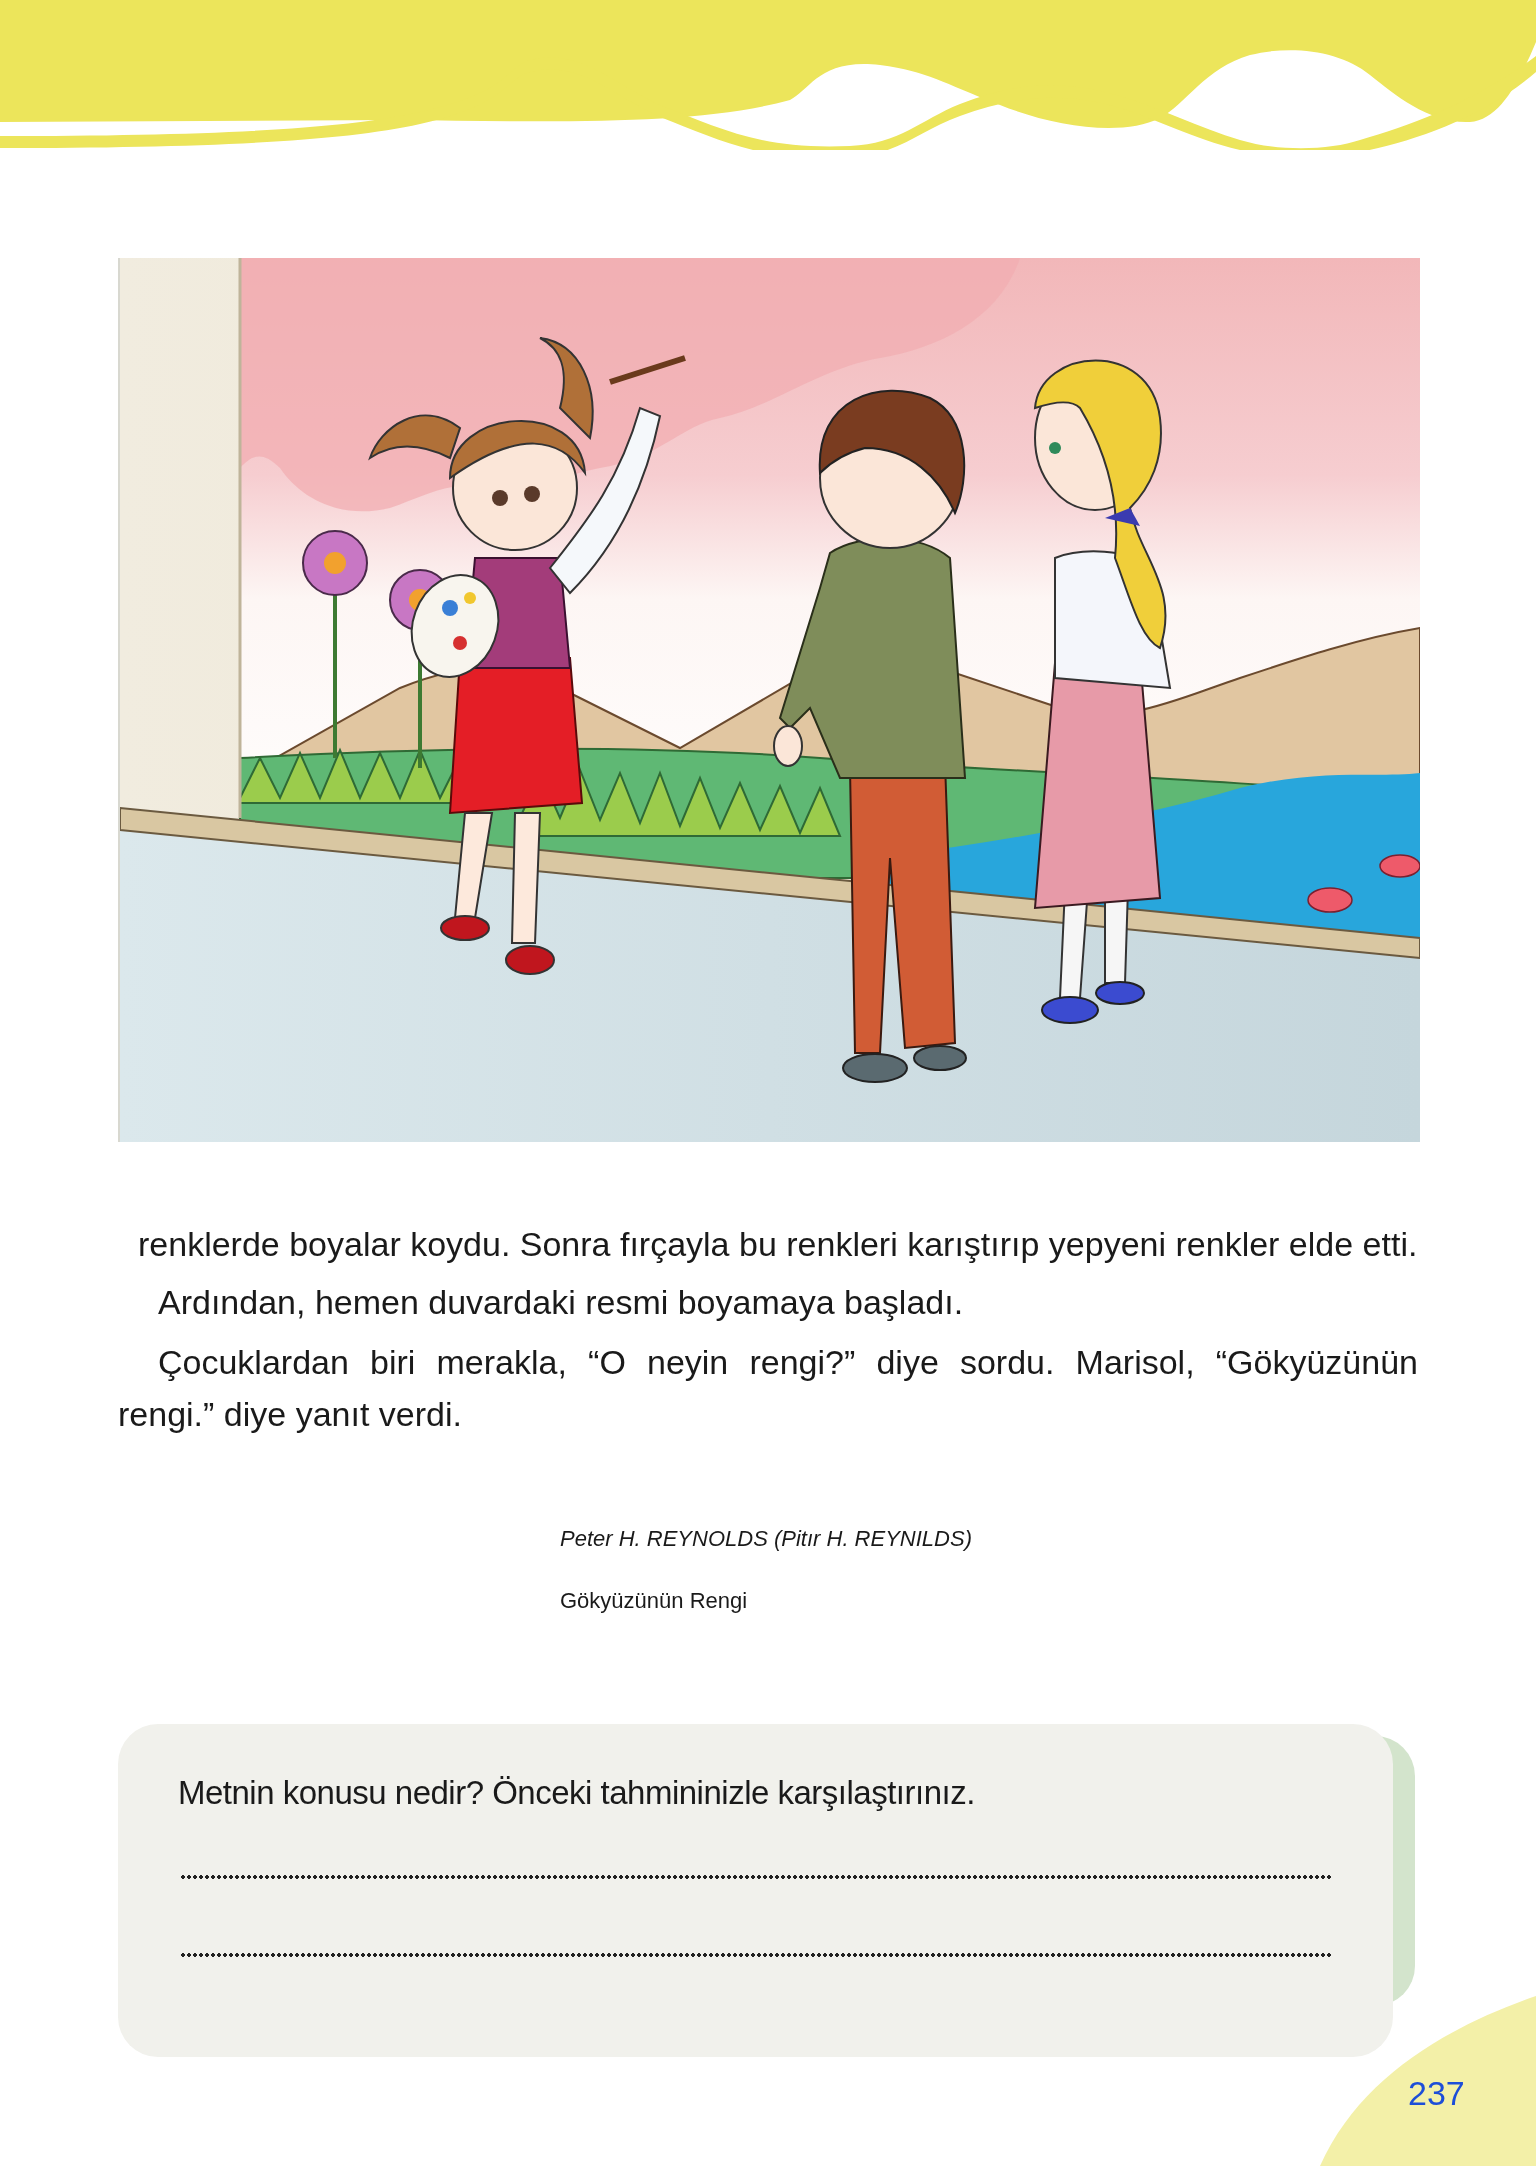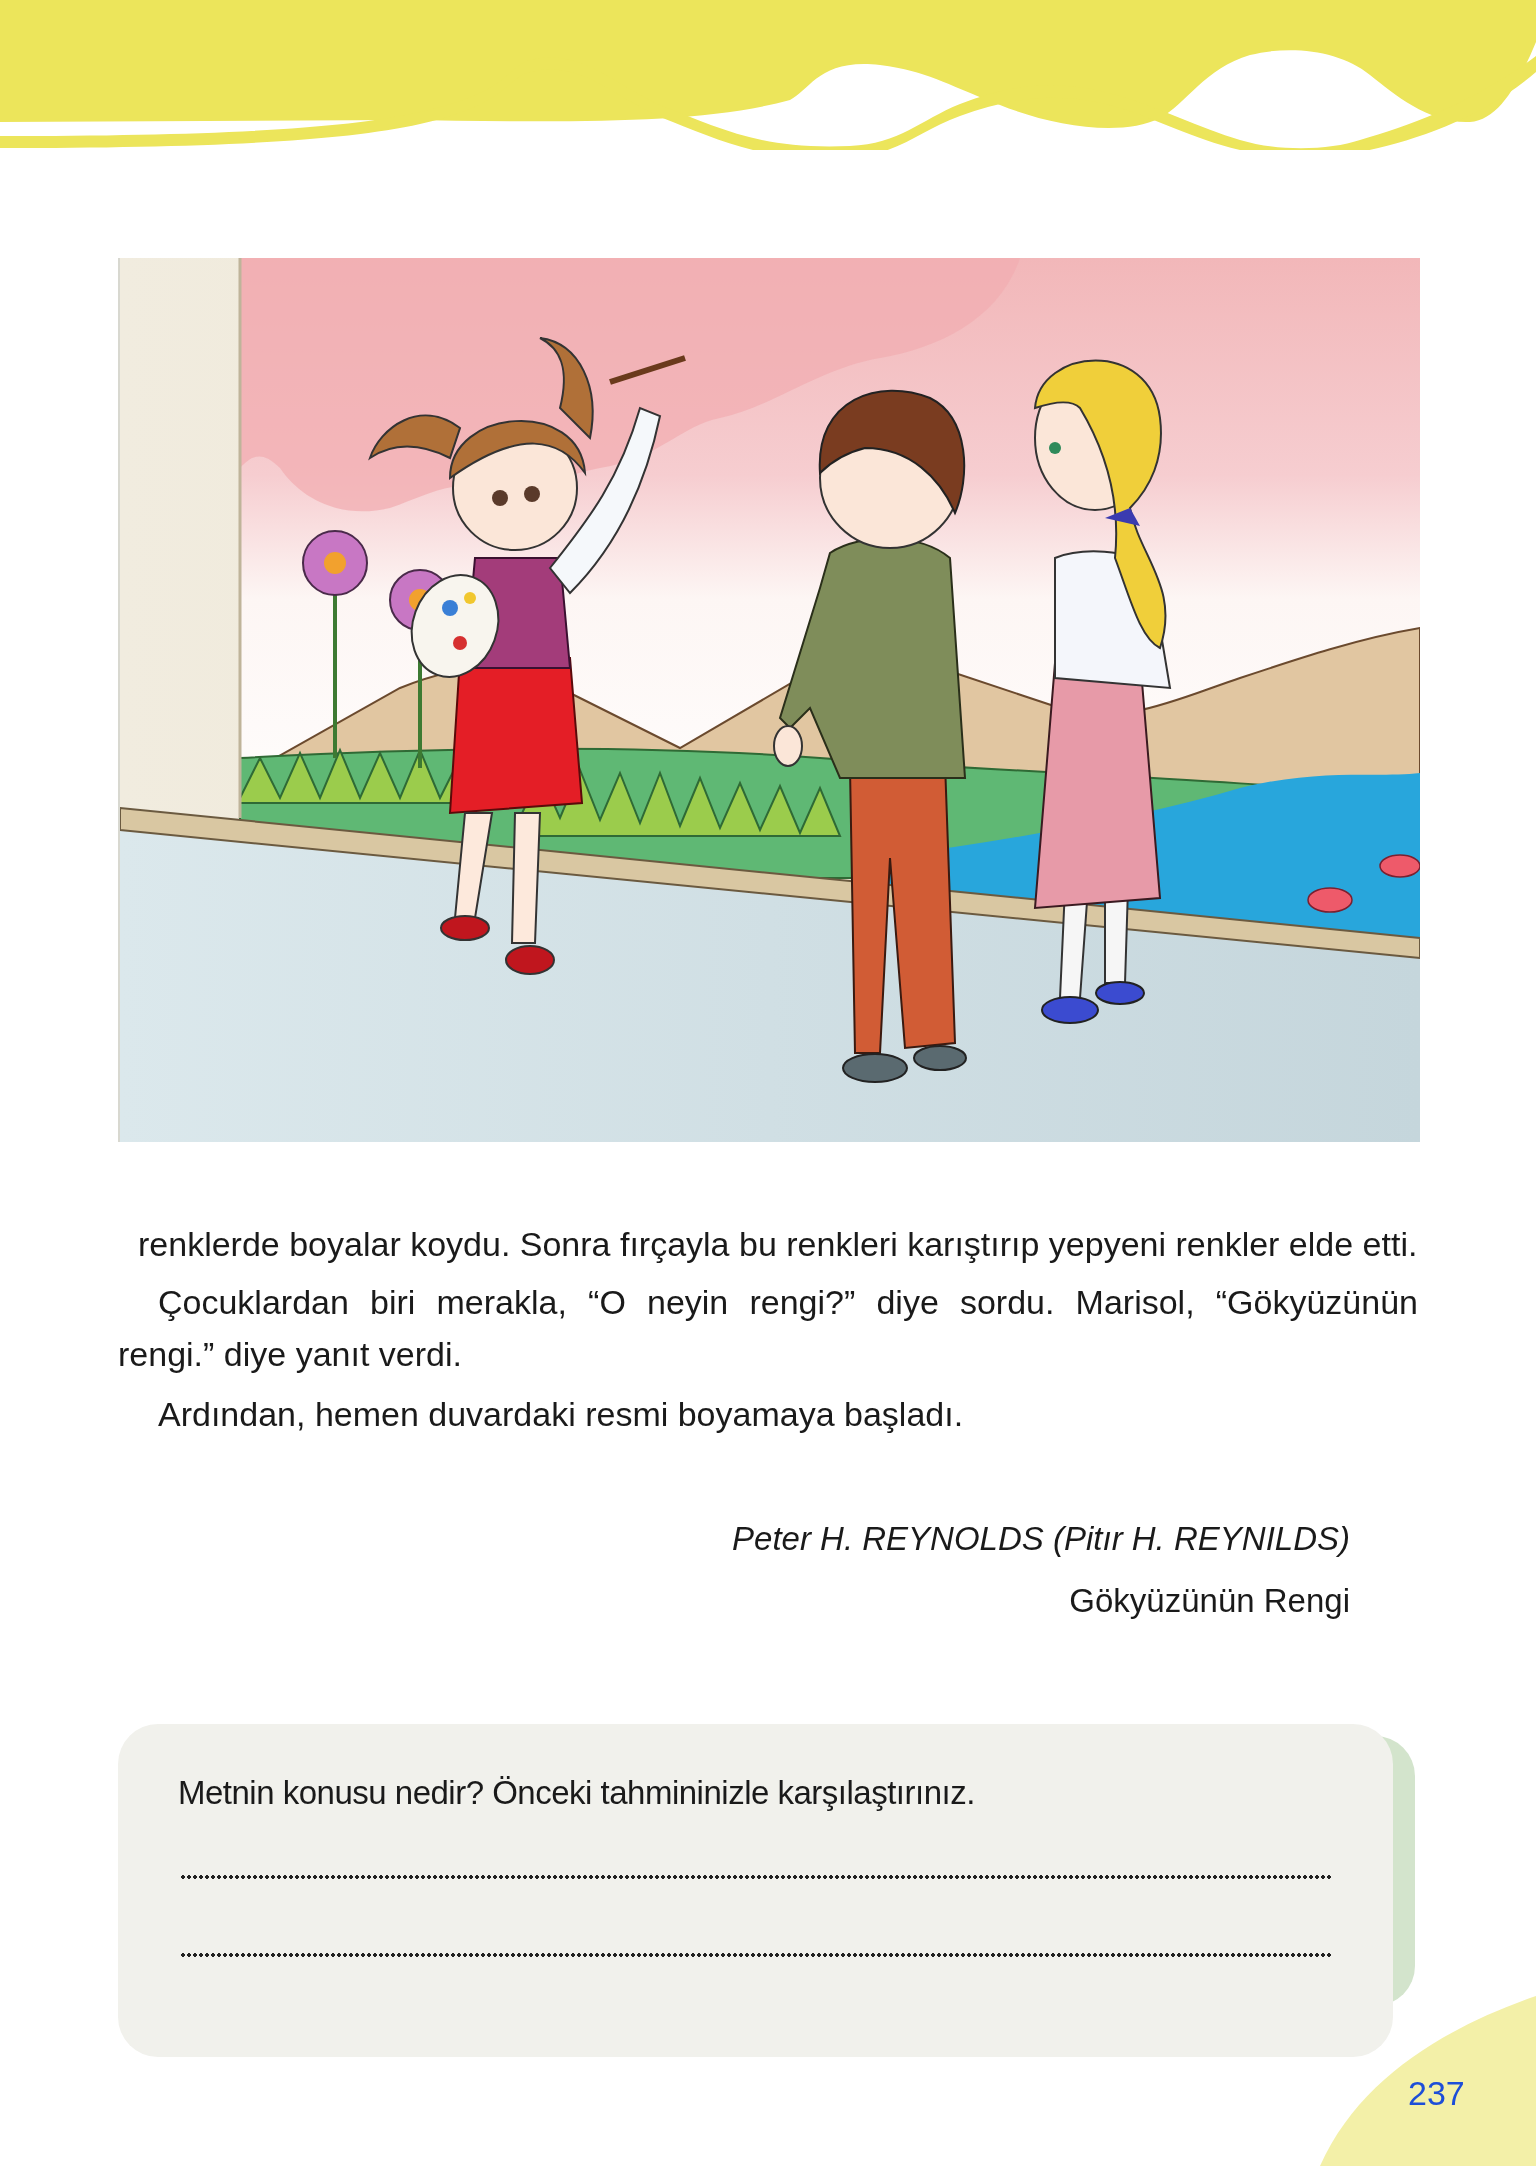--- a/index.html
+++ b/index.html
@@ -16,21 +16,21 @@
     position: absolute; left: 118px; top: 258px; width: 1300px; height: 884px;
     overflow: hidden; border-left: 2px solid #d8d8d0;
   }
   .illustration svg { display: block; }
 
   .story { position: absolute; left: 118px; top: 1218px; width: 1300px; font-size: 34px; line-height: 52px; }
   .story p { margin: 0 0 8px 0; text-align: justify; }
   .story p.indent { text-indent: 40px; }
   .story p.first { margin-bottom: 6px; margin-left: 20px; }
 
-  .credits { position: absolute; left: 560px; top: 1508px; width: 790px; font-size: 33px; line-height: 62px; text-align: right; }
+  .credits { position: absolute; left: 560px; top: 1508px; width: 790px; font-size: 22px; line-height: 62px; text-align: left; }
   .credits .author { font-style: italic; font-weight: 500; }
   .credits .translator { font-style: italic; }
   .credits .title { font-style: normal; }
 
   .qbox-shadow {
     position: absolute; left: 130px; top: 1736px; width: 1285px; height: 270px;
     background: #d3e4cc; border-radius: 40px;
   }
   .qbox {
     position: absolute; left: 118px; top: 1724px; width: 1275px; height: 333px;
@@ -167,22 +167,22 @@
       <ellipse cx="975" cy="180" rx="60" ry="72" fill="#fbe6d8" stroke="#333" stroke-width="2"></ellipse>
       <path d="M915,150 C920,90 1030,80 1040,160 C1045,200 1030,230 1010,250 C1020,300 1060,330 1040,390 C1020,380 1010,340 995,300 C1000,250 990,200 960,150 C950,140 930,145 915,150 Z" fill="#f0cf3a" stroke="#333" stroke-width="2"></path>
       <path d="M985,260 L1010,250 L1020,268 Z" fill="#3b3bb0"></path>
       <circle cx="935" cy="190" r="6" fill="#2f8a5a"></circle>
     </g>
   </svg>
 </div>
 
 <div class="story">
   <p class="first">renklerde boyalar koydu. Sonra fırçayla bu renkleri karıştırıp yepyeni renkler elde etti.</p>
+  <p class="indent">Ardından, hemen duvardaki resmi boyamaya başladı.</p>
   <p class="indent">Çocuklardan biri merakla, “O neyin rengi?” diye sordu. Marisol, “Gökyüzü­nün rengi.” diye yanıt verdi.</p>
-  <p class="indent">Ardından, hemen duvardaki resmi boyamaya başladı.</p>
 </div>
 
 <div class="credits">
   <div class="author">Peter H. REYNOLDS  (Pitır H. REYNILDS)</div>
   <div class="title">Gökyüzünün Rengi</div>
 </div>
 
 <div class="qbox-shadow"></div>
 <div class="qbox">
   <div class="question">Metnin konusu nedir? Önceki tahmininizle karşılaştırınız.</div>

